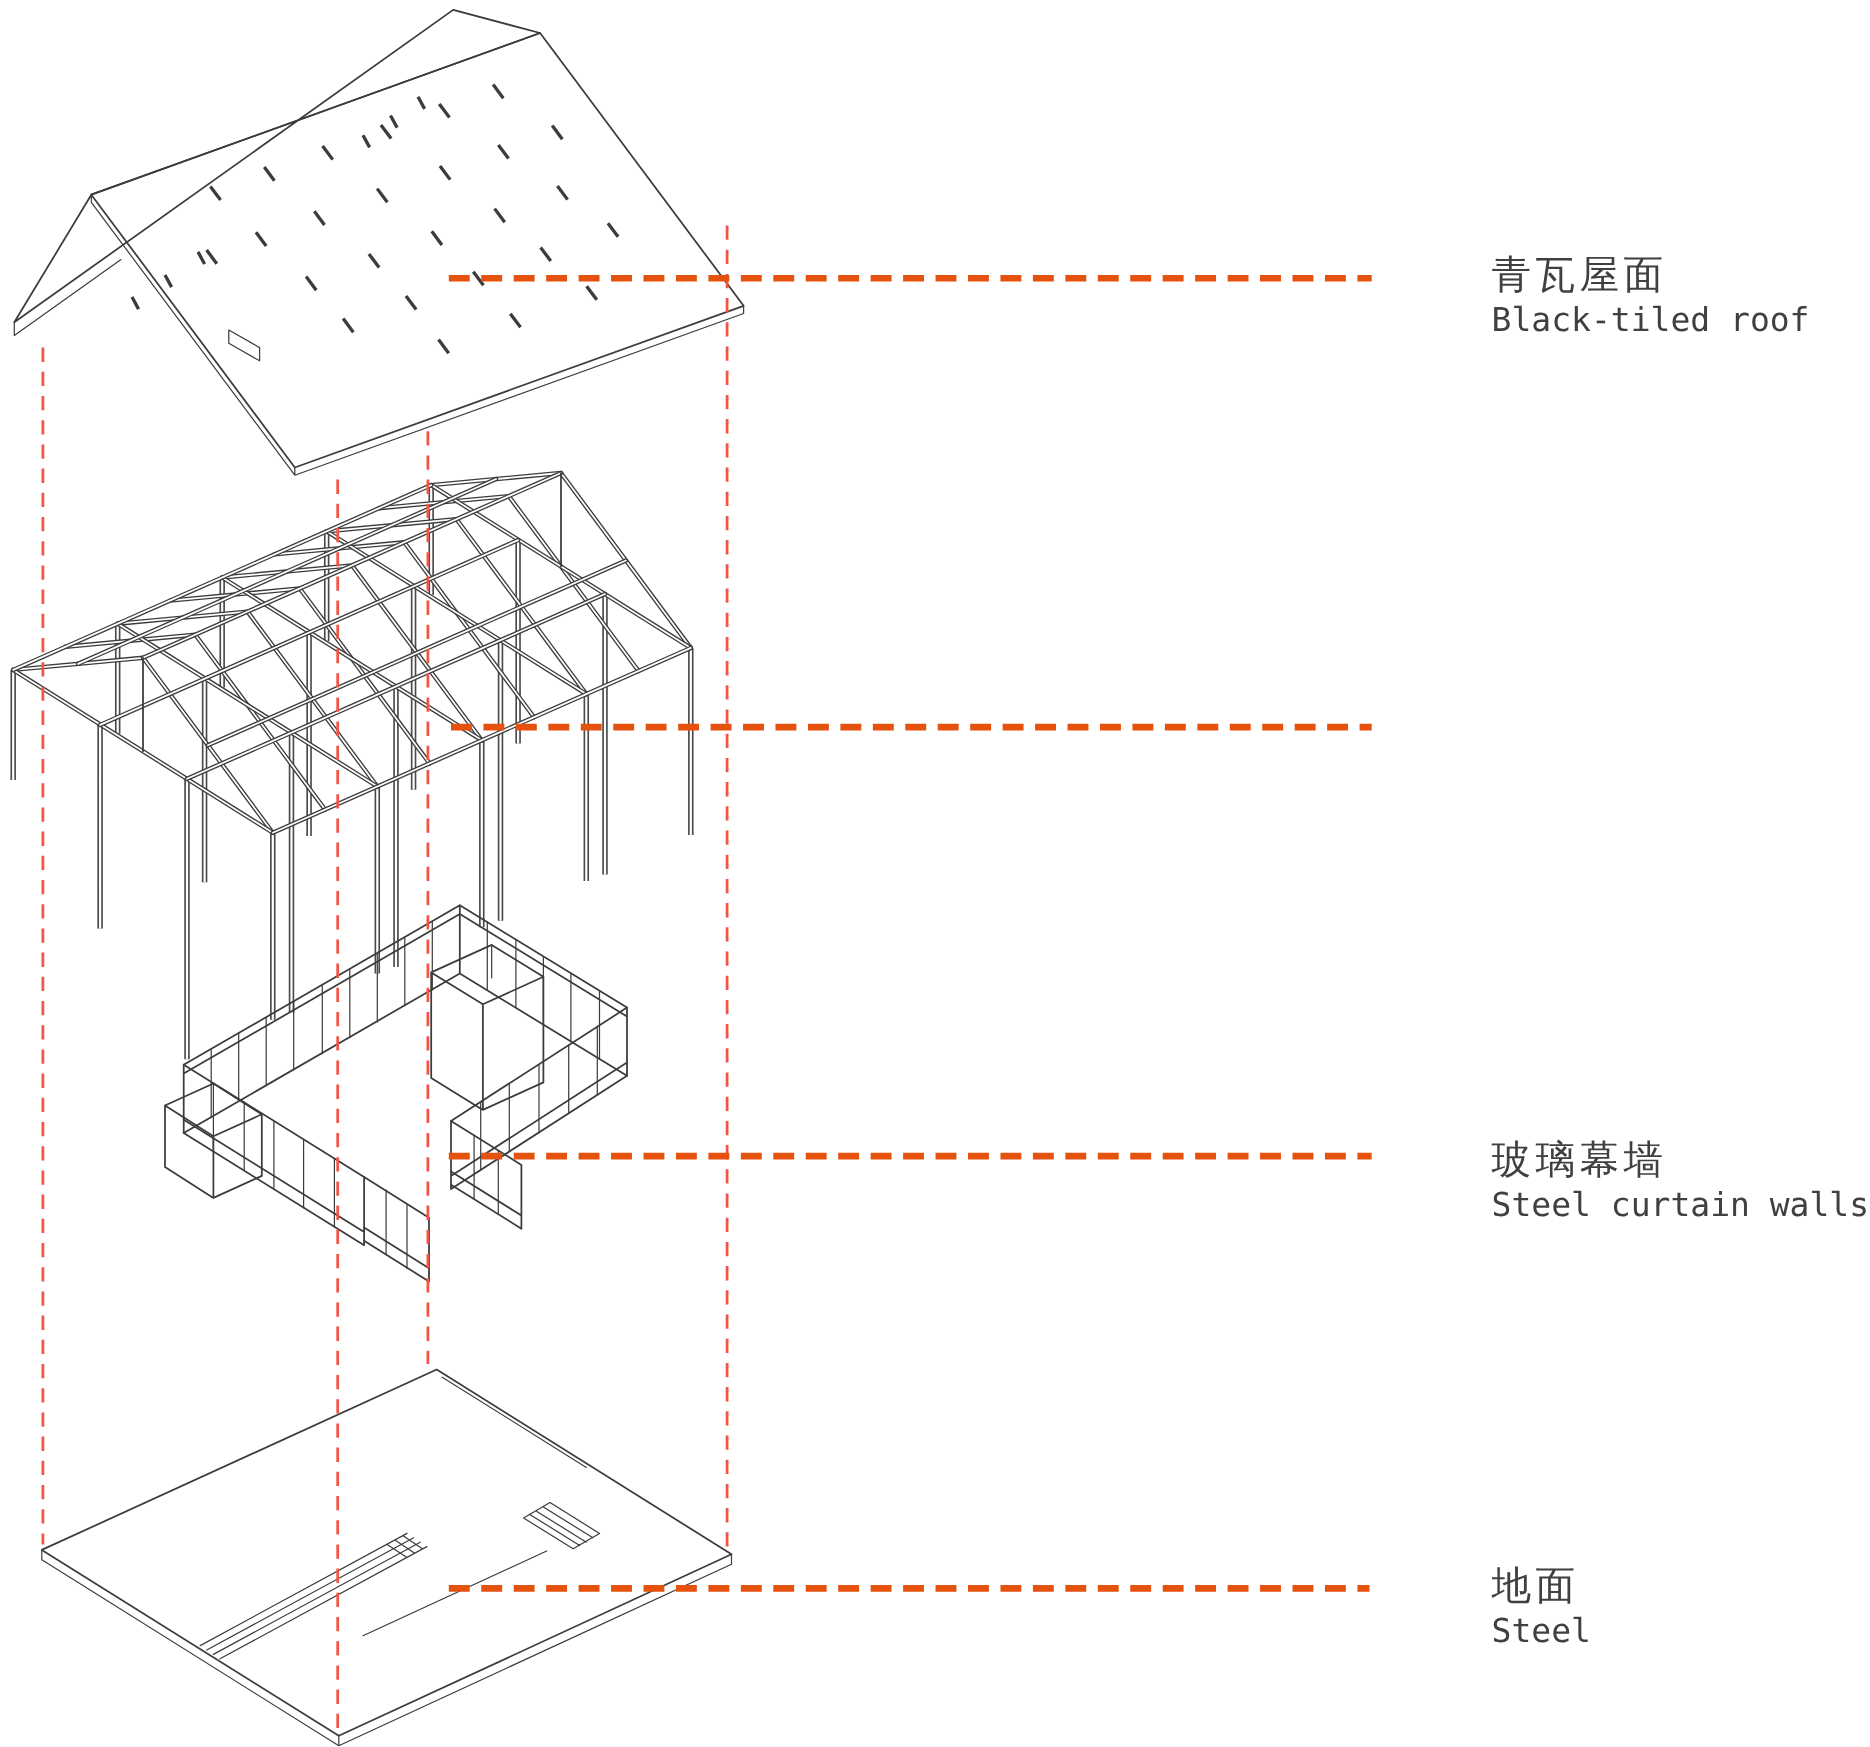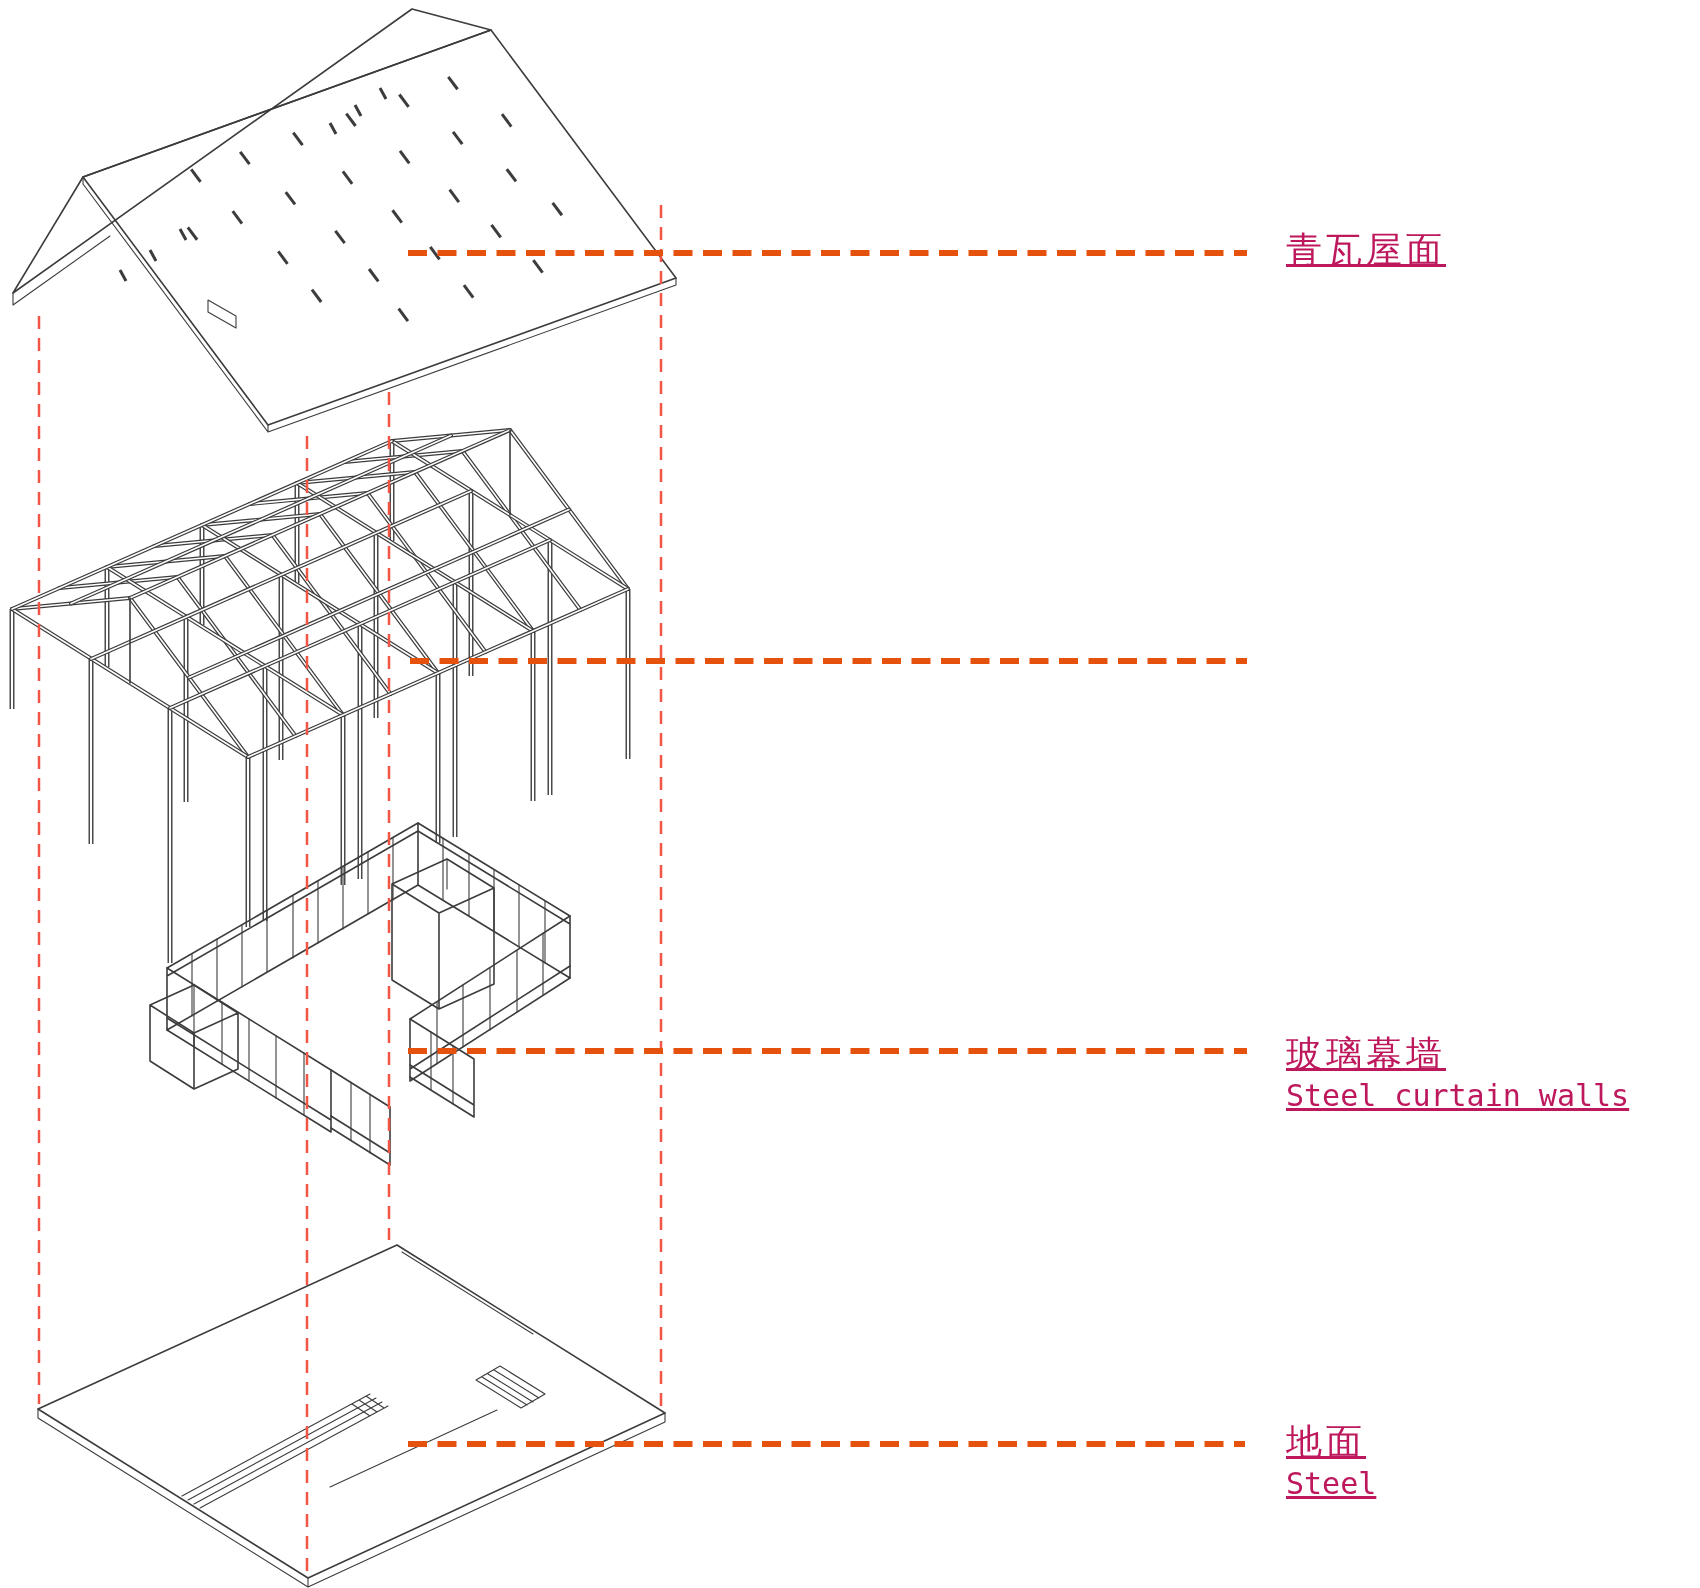--- a/index.html
+++ b/index.html
@@ -14,21 +14,21 @@
   svg.diagram{position:absolute;left:0;top:0;}
   .lineart{fill:none;stroke:#3c3c3c;stroke-width:1.6;stroke-linejoin:round;stroke-linecap:round;}
   .thin{stroke-width:1.1;}
   .beam-outer{fill:none;stroke:#3c3c3c;stroke-width:4;stroke-linecap:round;stroke-linejoin:round;}
   .beam-inner{fill:none;stroke:#ffffff;stroke-width:1.6;stroke-linecap:round;stroke-linejoin:round;}
   .col-outer{fill:none;stroke:#4a4a4a;stroke-width:5;stroke-linecap:butt;}
   .col-inner{fill:none;stroke:#ffffff;stroke-width:2;stroke-linecap:butt;}
   .tick{stroke-width:3;stroke-linecap:butt;}
   .leader{fill:none;stroke-width:6;}
   .proj{fill:none;stroke-width:2.5;}
-  .label-block{position:absolute;left:1286px;color:#be185d;text-decoration:underline;}
+  .label-block{position:absolute;left:1356px;color:#404040;}
   .label-cn{
     font-family:"Liberation Sans","DejaVu Sans",sans-serif;
     font-size:36px;line-height:44px;font-weight:500;letter-spacing:4px;white-space:nowrap;
   }
   .label-en{
     font-family:"DejaVu Sans Mono","Liberation Mono",monospace;
     font-size:30px;line-height:40px;font-weight:400;white-space:nowrap;
   }
 </style>
 </head>
@@ -170,20 +170,21 @@
     <g class="leader" stroke-dasharray="19 10.5" stroke="#E5520E">
       <line x1="408" y1="253" x2="1247" y2="253"></line>
       <line x1="410" y1="661" x2="1247" y2="661"></line>
       <line x1="408" y1="1051" x2="1247" y2="1051"></line>
       <line x1="408" y1="1444" x2="1245" y2="1444"></line>
     </g>
   </svg>
 
   <div class="label-block" style="top:228px">
     <div class="label-cn">青瓦屋面</div>
+    <div class="label-en">Black-tiled roof</div>
   </div>
 
   <div class="label-block" style="top:636px">
   </div>
 
   <div class="label-block" style="top:1032px">
     <div class="label-cn">玻璃幕墙</div>
     <div class="label-en">Steel curtain walls</div>
   </div>
 

